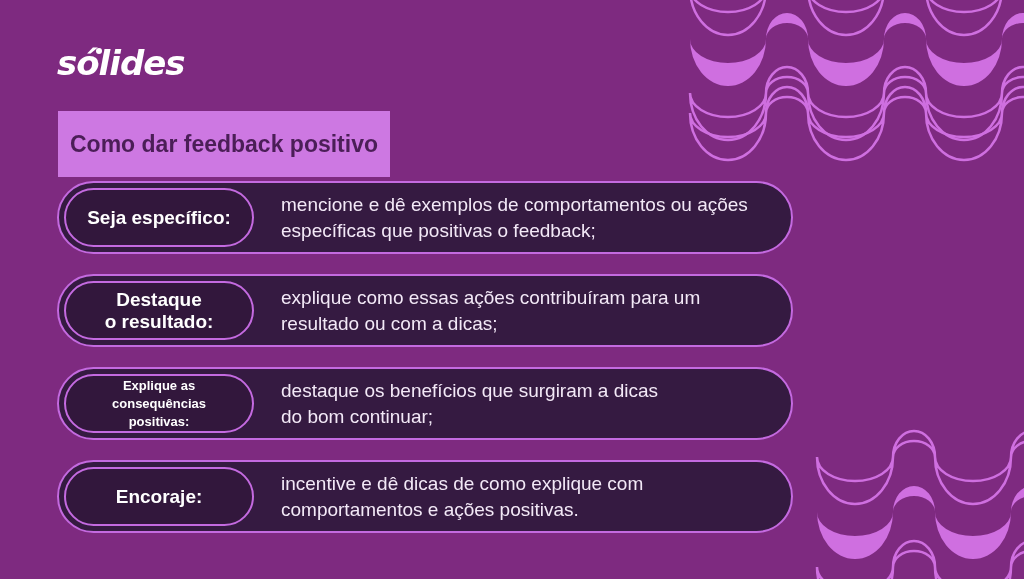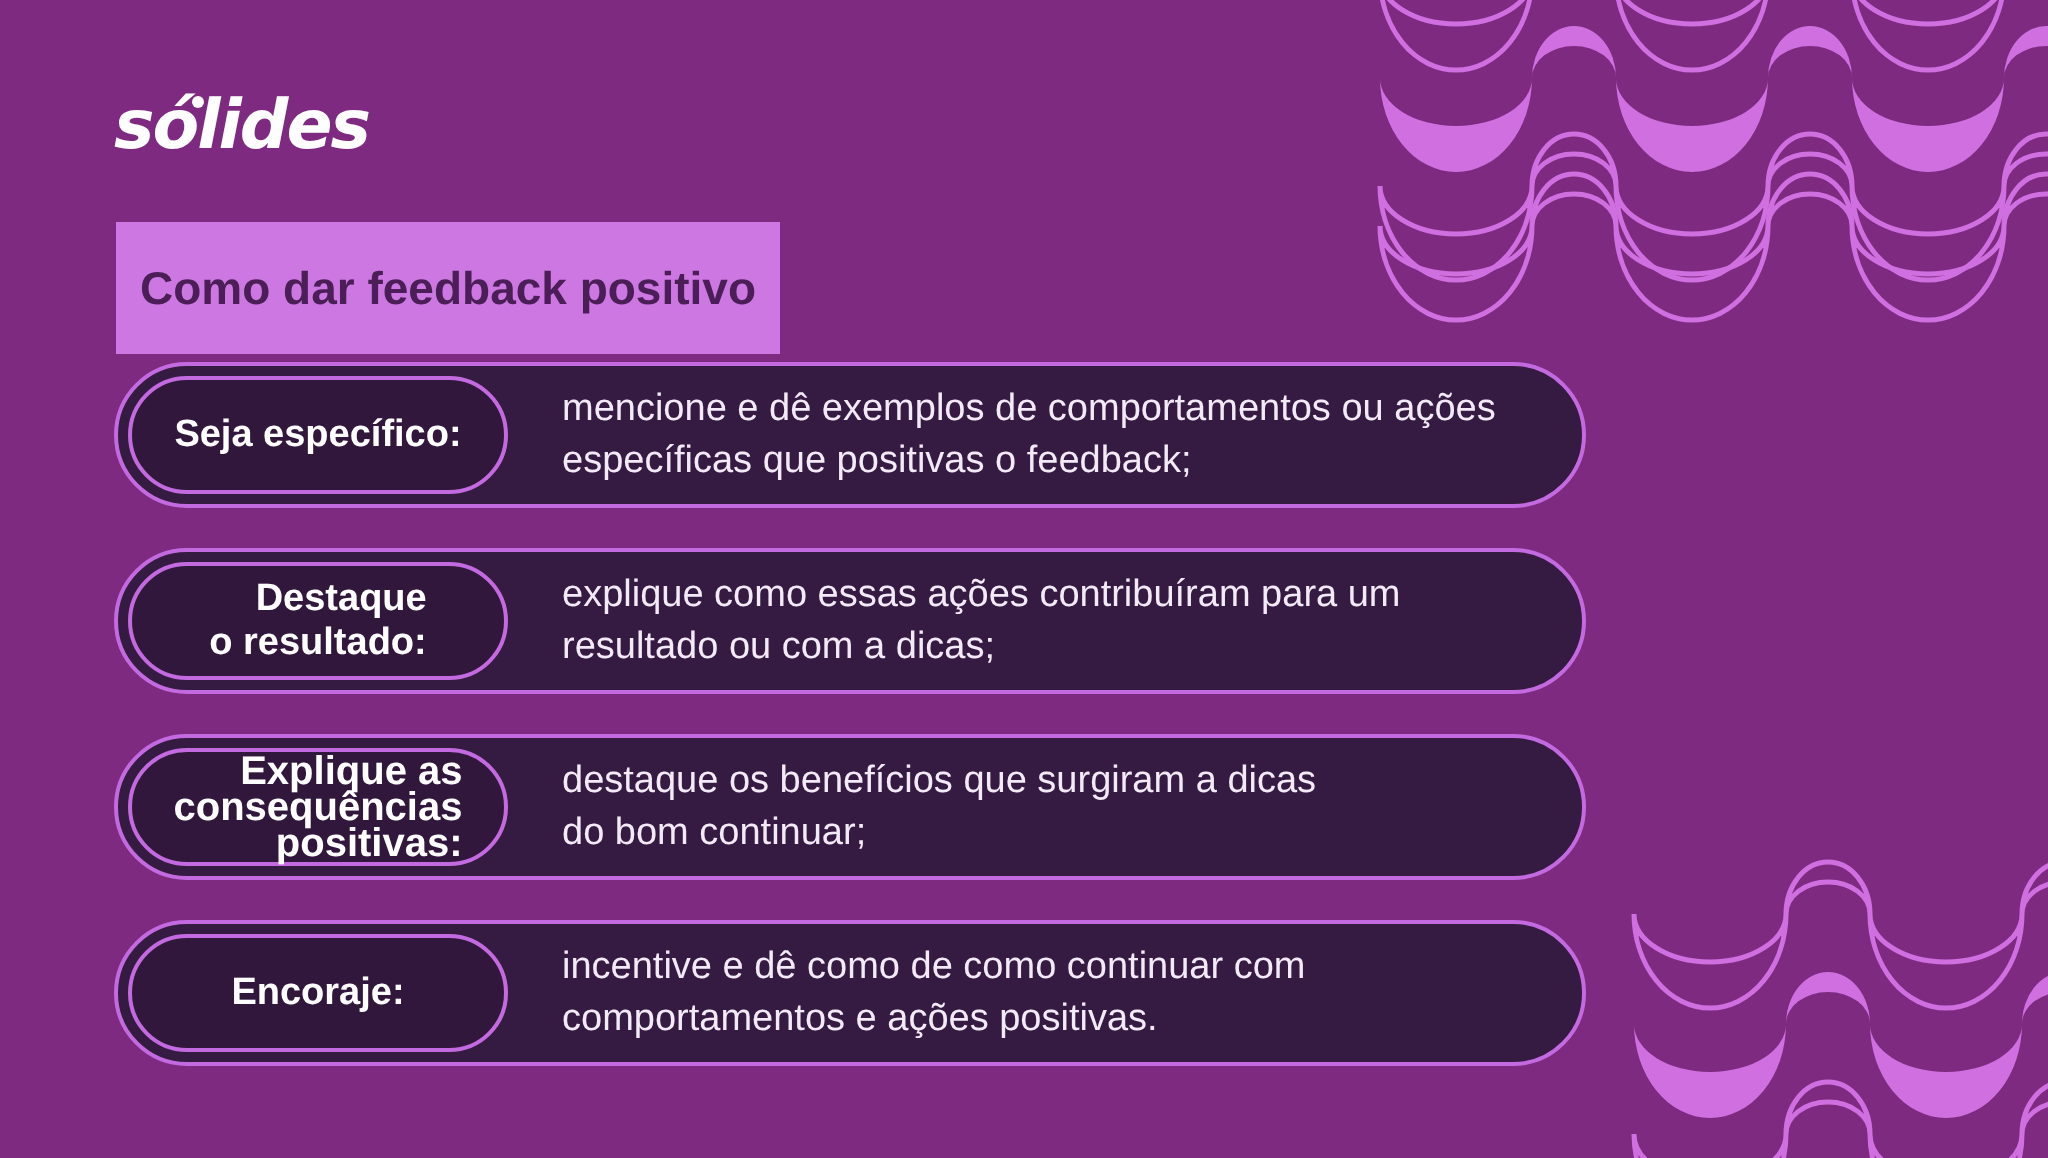--- a/index.html
+++ b/index.html
@@ -55,22 +55,22 @@
     width:190px;
     box-sizing:border-box;
     background: var(--panel_label, #32173c);
     border:2px solid var(--accent_border, #c46ae0);
     border-radius:30px;
     display:flex; align-items:center; justify-content:center;
     color: var(--label_text, #ffffff);
     font-weight:bold; font-size:19px;
   }
   .label-pill .line { display:block; line-height:22px; }
-  .label-pill.multi { text-align:right; }
-  .label-pill.small { font-size:20px; }
+  .label-pill.multi { text-align:center; }
+  .label-pill.small { font-size:13px; }
   .label-pill.small .line { line-height:18px; }
   .desc {
     position:absolute; left:222px; top:50%;
     transform:translateY(-50%);
     color: var(--body_text, #f3e9f7);
     font-size:19px;
   }
   .desc .line { display:block; line-height:26px; }
 
   
@@ -159,19 +159,19 @@
       </div>
     </div>
 
     <div class="row">
       <div class="label-pill">
         <div>
           <span class="line">Encoraje:</span>
         </div>
       </div>
       <div class="desc">
-        <span class="line">incentive e dê como de como continuar com</span>
+        <span class="line">incentive e dê dicas de como explique com</span>
         <span class="line">comportamentos e ações positivas.</span>
       </div>
     </div>
 
   </div>
 </div>
 
 </body></html>

